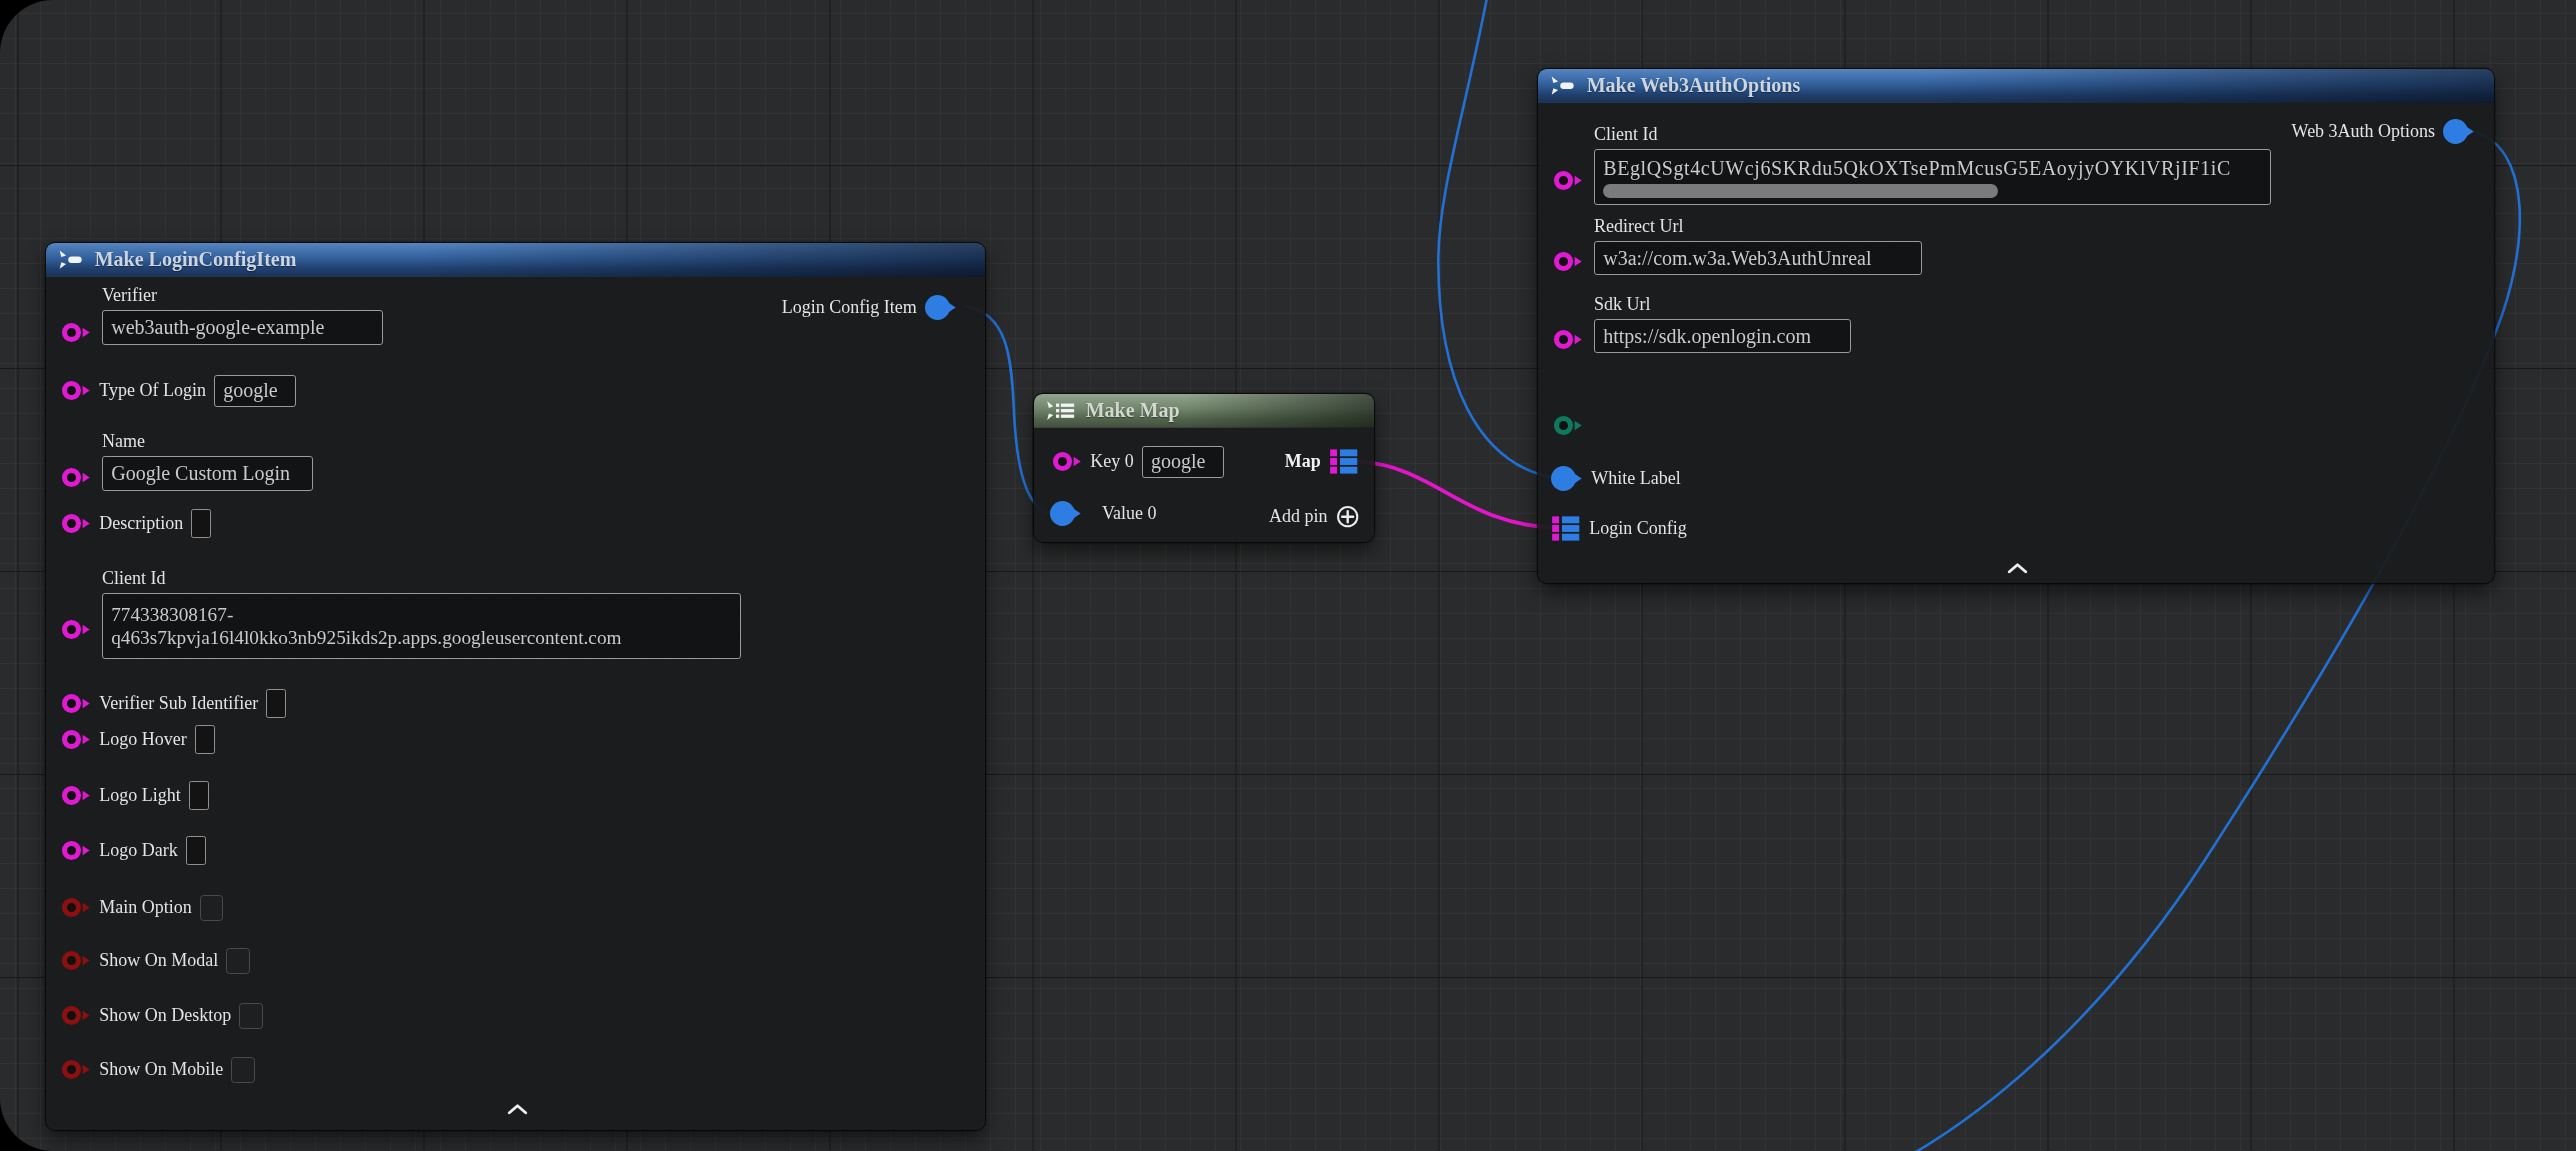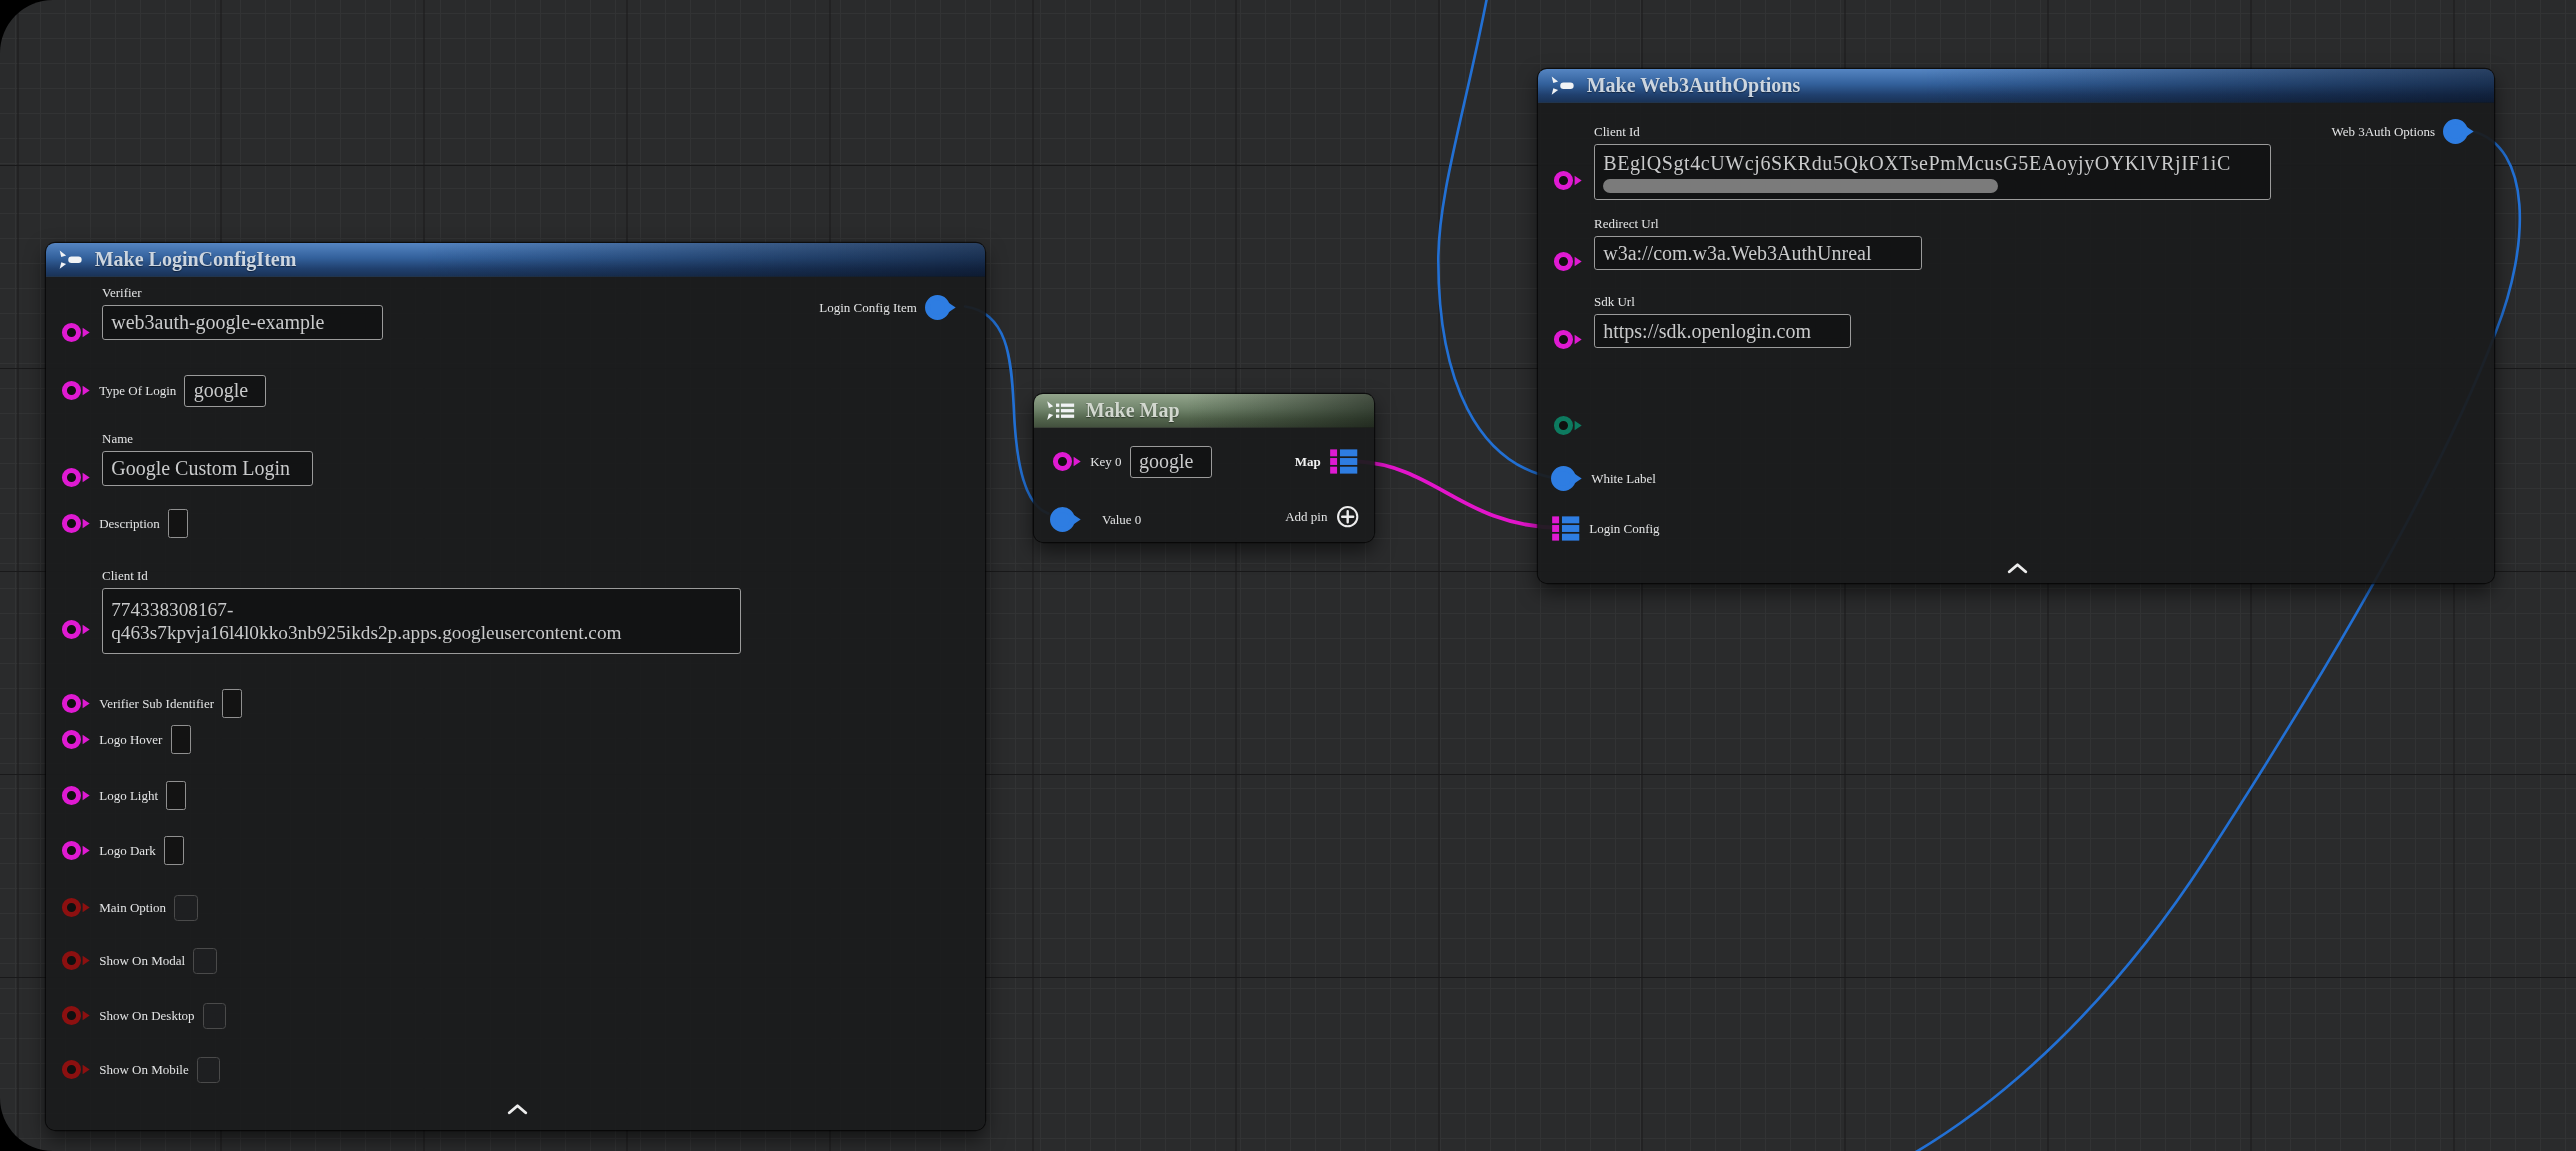--- a/index.html
+++ b/index.html
@@ -52,21 +52,21 @@
   .pin.filled.c-obj circle{fill:var(--pin-object,#2e7de2);}
   .mappin{flex:none;width:30px;height:27px;}
   .mappin .mk{fill:var(--pin-string,#df1ad2);}
   .mappin .mv{fill:var(--pin-object,#2e7de2);}
 
   
   .row{position:absolute;left:13px;height:33px;display:flex;align-items:center;gap:8.2px;}
   .vrow{position:absolute;left:13px;}
   .vrow .pin{position:absolute;left:0;}
   .vrow .col{margin-left:43px;display:flex;flex-direction:column;}
-  .lab{font-size:13px;color:#e3e4e5;white-space:nowrap;}
+  .lab{font-size:18px;color:#e3e4e5;white-space:nowrap;}
   .vrow .lab{margin-bottom:4.1px;}
   .orow{position:absolute;display:flex;align-items:center;gap:8.2px;}
 
   
   .textbox{background:#121314;border:1.2px solid #9b9b9b;border-radius:2.9px;color:#c9cacb;
     font-size:20px;display:flex;align-items:center;padding:0 8.2px;box-sizing:border-box;
     white-space:nowrap;}
   .box-verifier{width:281px;height:35px;}
   .box-google{width:82px;height:32px;}
   .box-name{width:211px;height:35px;}
@@ -283,21 +283,21 @@
     <svg class="mappin" viewBox="0 0 52 46">
       <rect class="mk" x="2" y="2" width="12" height="12"></rect>
         <rect class="mv" x="19" y="2" width="30" height="12"></rect>
       <rect class="mk" x="2" y="17" width="12" height="12"></rect>
         <rect class="mv" x="19" y="17" width="30" height="12"></rect>
       <rect class="mk" x="2" y="32" width="12" height="12"></rect>
         <rect class="mv" x="19" y="32" width="30" height="12"></rect>
     </svg>
   </div>
 
-  <div class="row" style="left:16px;top:109px;gap:20px;">
+  <div class="row" style="left:16px;top:103px;gap:20px;">
     <svg class="pin filled c-obj" viewBox="0 0 54 46">
       <circle cx="21" cy="23" r="17"></circle>
         <path d="M40 15 L52 23 L40 31 Z"></path>
     </svg>
     <span class="lab">Value 0</span>
   </div>
 
   <div class="orow" style="right:15px;top:111px;">
     <span class="lab">Add pin</span>
     <svg class="addpin-icon" width="23.4" height="23.4" viewBox="0 0 34 34">

